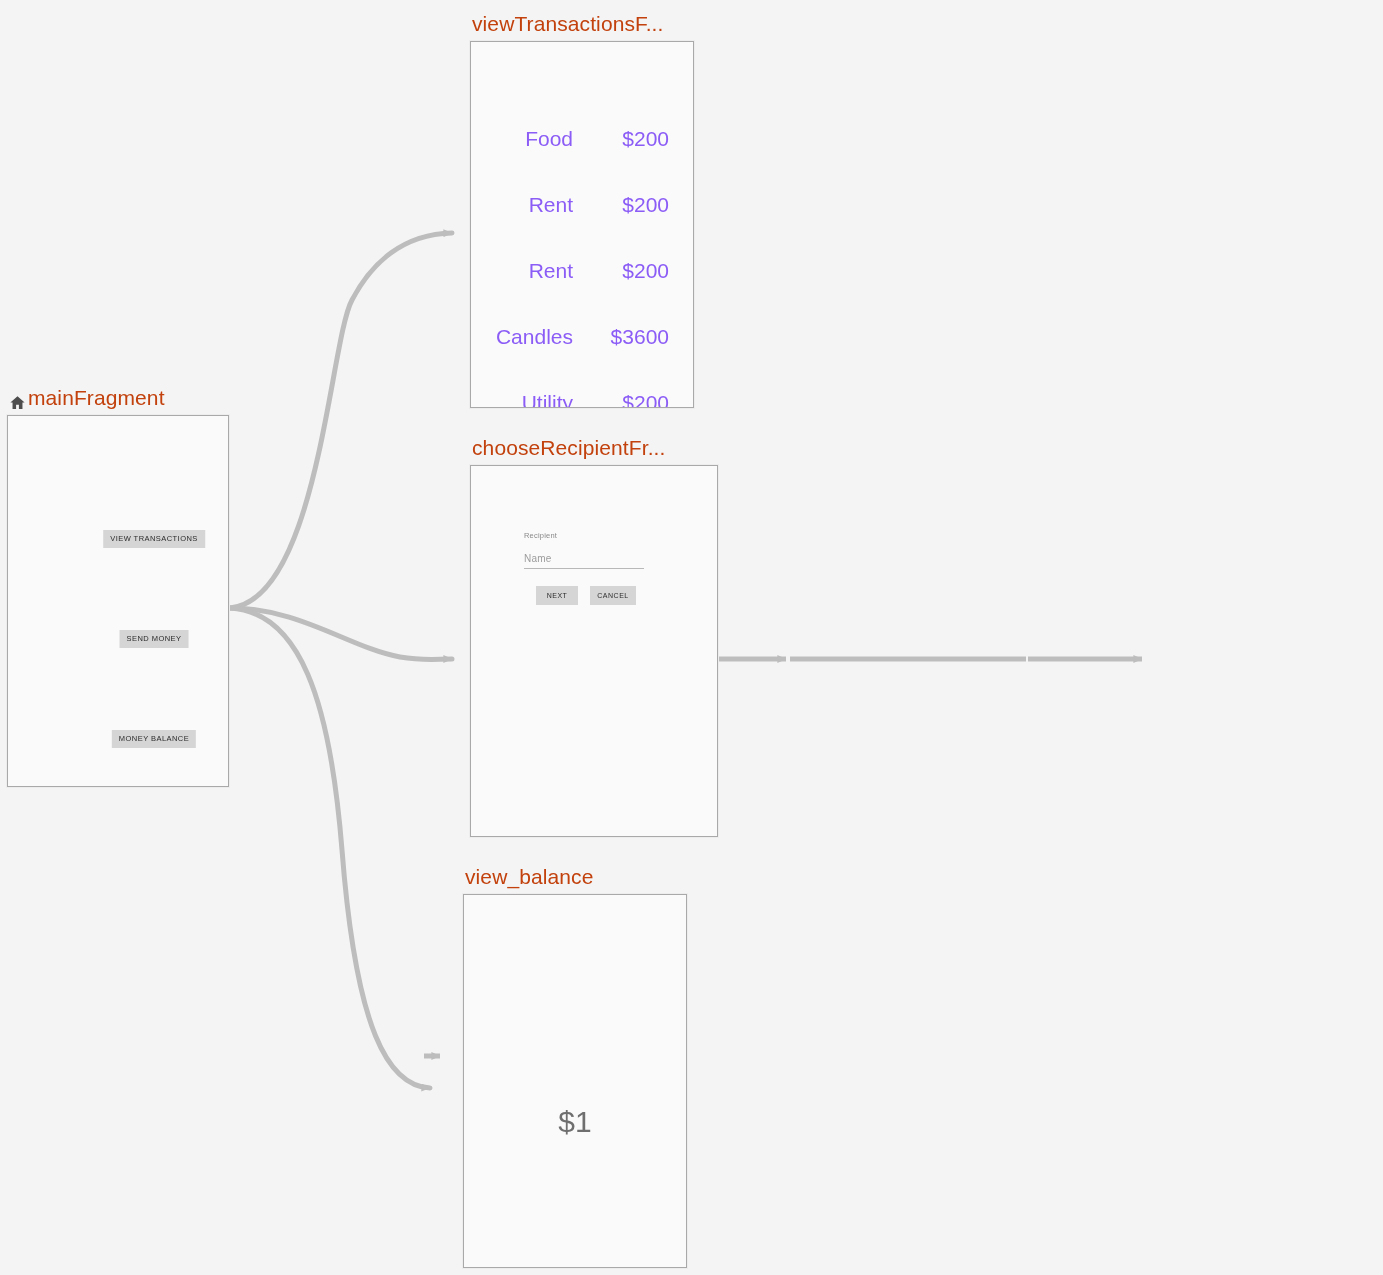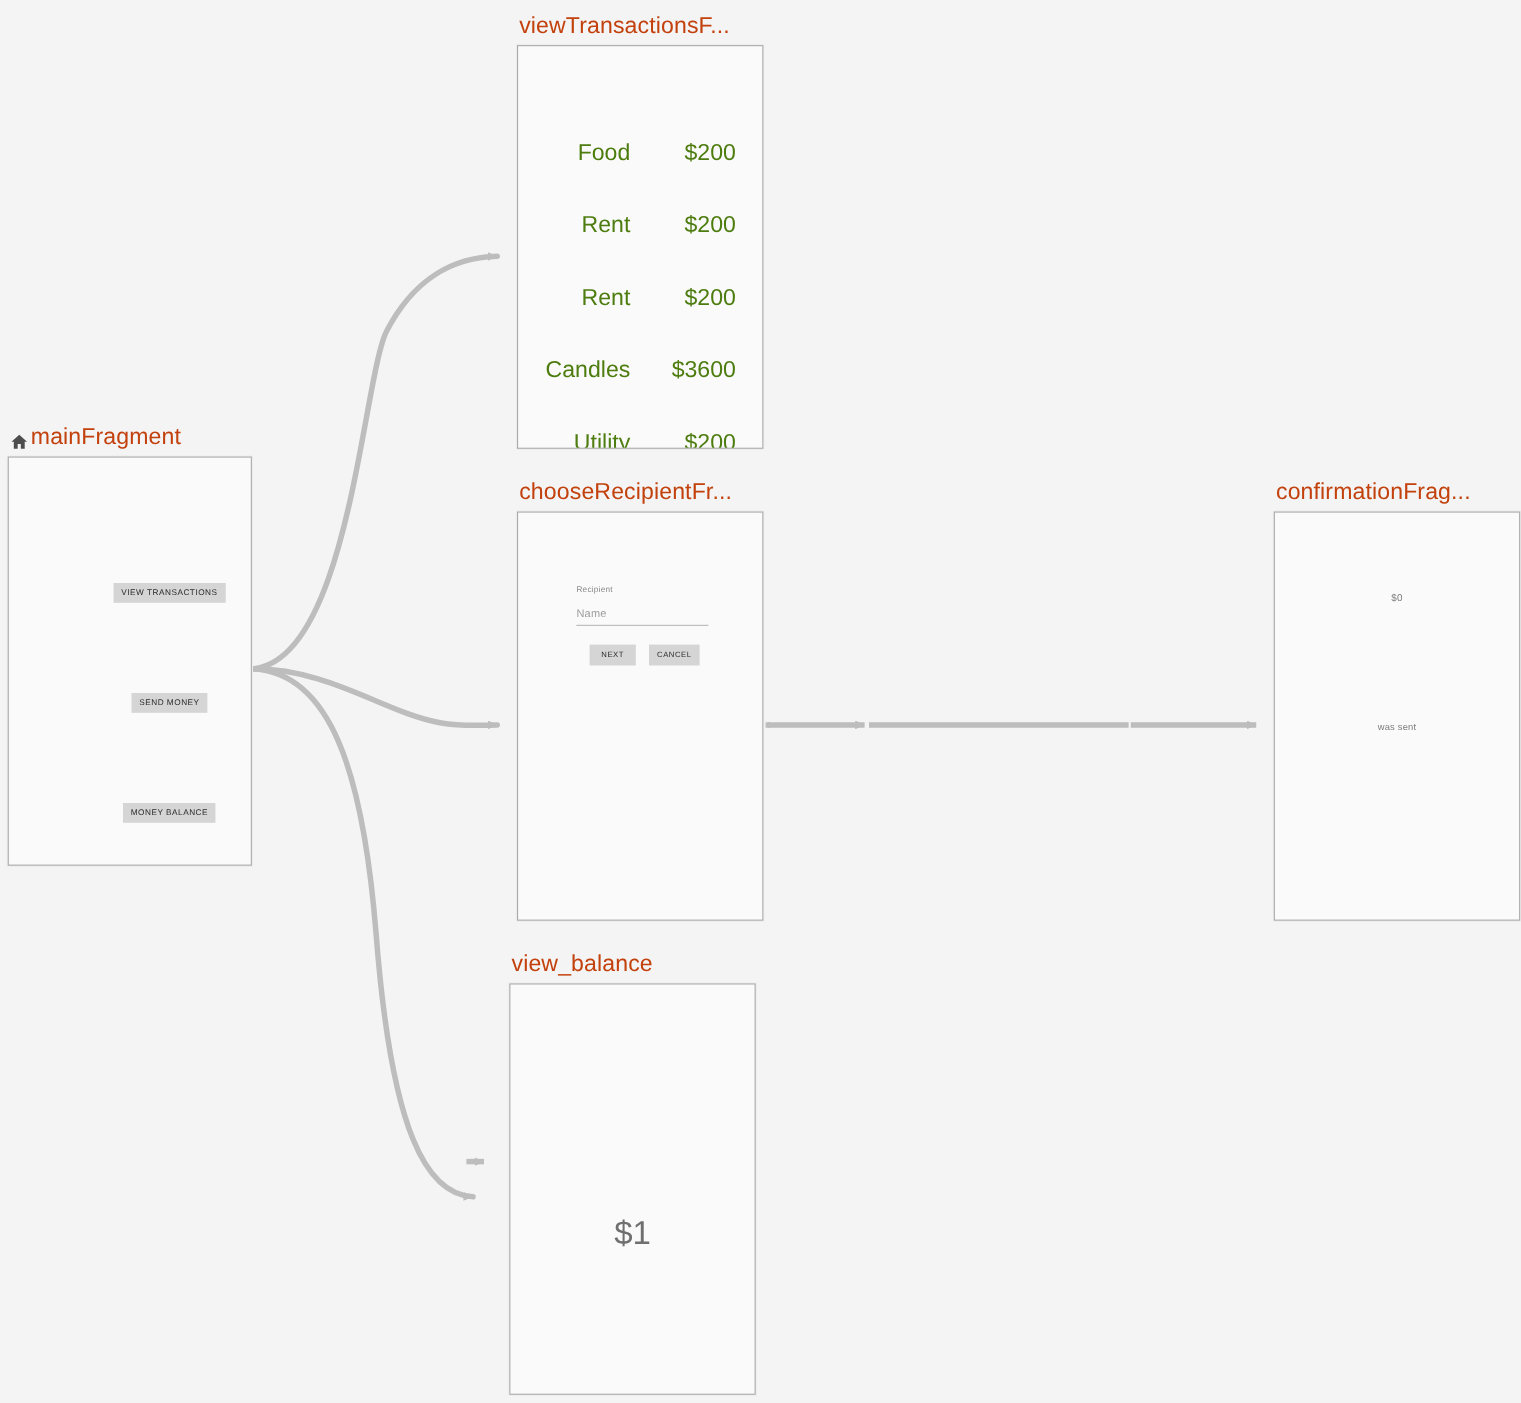--- a/index.html
+++ b/index.html
@@ -78,21 +78,21 @@
     text-align: center;
     margin-left: 36px;
   }
 
   
   .tx-row {
     position: absolute;
     left: 0;
     right: 0;
     display: flex;
-    color: #4d7c0f;
+    color: #8b5cf6;
     font-size: 21px;
     line-height: 21px;
   }
   .tx-label {
     width: 102px;
     text-align: right;
     padding-right: 0;
   }
   .tx-value {
     flex: 1;
@@ -218,36 +218,29 @@
       </div>
       <div class="tx-row" style="top:350px;">
         <span class="tx-label">Utility</span>
         <span class="tx-value">$200</span>
       </div>
     </div>
   </div>
 
   <div class="node" style="left:470px; top:435px;">
     <div class="node-title">chooseRecipientFr...</div>
-    <div class="card" style="width:222px; height:370px;">
+    <div class="card" style="width:222px; height:370px;padding-left:24px;">
       <div class="form-label" style="left:53px; top:65px;">Recipient</div>
       <div class="form-input" style="left:53px; top:87px; width:120px;">Name</div>
       <div class="form-btn" style="left:65px; top:120px; width:42px;">NEXT</div>
       <div class="form-btn" style="left:119px; top:120px; width:46px;">CANCEL</div>
     </div>
   </div>
 
 
-  <div class="node" style="left:1158px; top:435px;">
-    <div class="node-title">confirmationFrag...</div>
-    <div class="card" style="width:222px; height:370px;">
-      <div class="conf-line" style="top:72px; font-size:9px; line-height:10px;">$0</div>
-      <div class="conf-line" style="top:190px; font-size:8.5px; line-height:10px;">was sent</div>
-    </div>
-  </div>
 
   <div class="node" style="left:463px; top:864px;">
     <div class="node-title">view_balance</div>
     <div class="card" style="width:222px; height:372px;">
       <div class="balance-amount" style="top:212px;">$1</div>
     </div>
   </div>
 
 </div>
 

